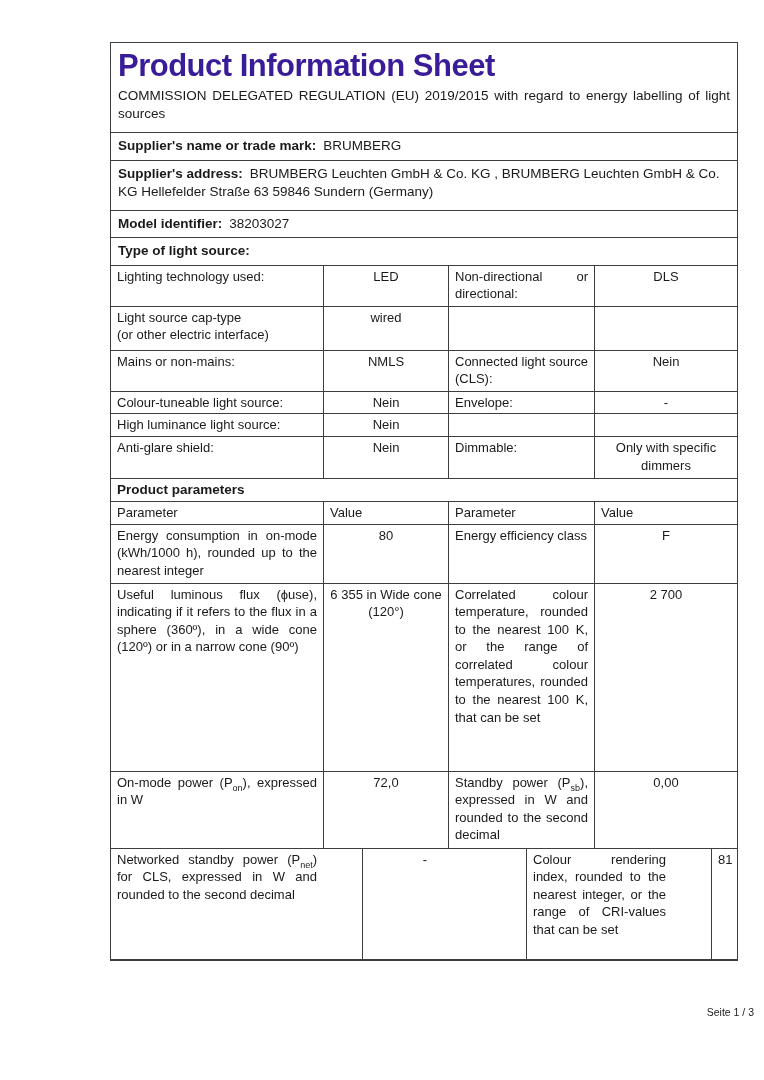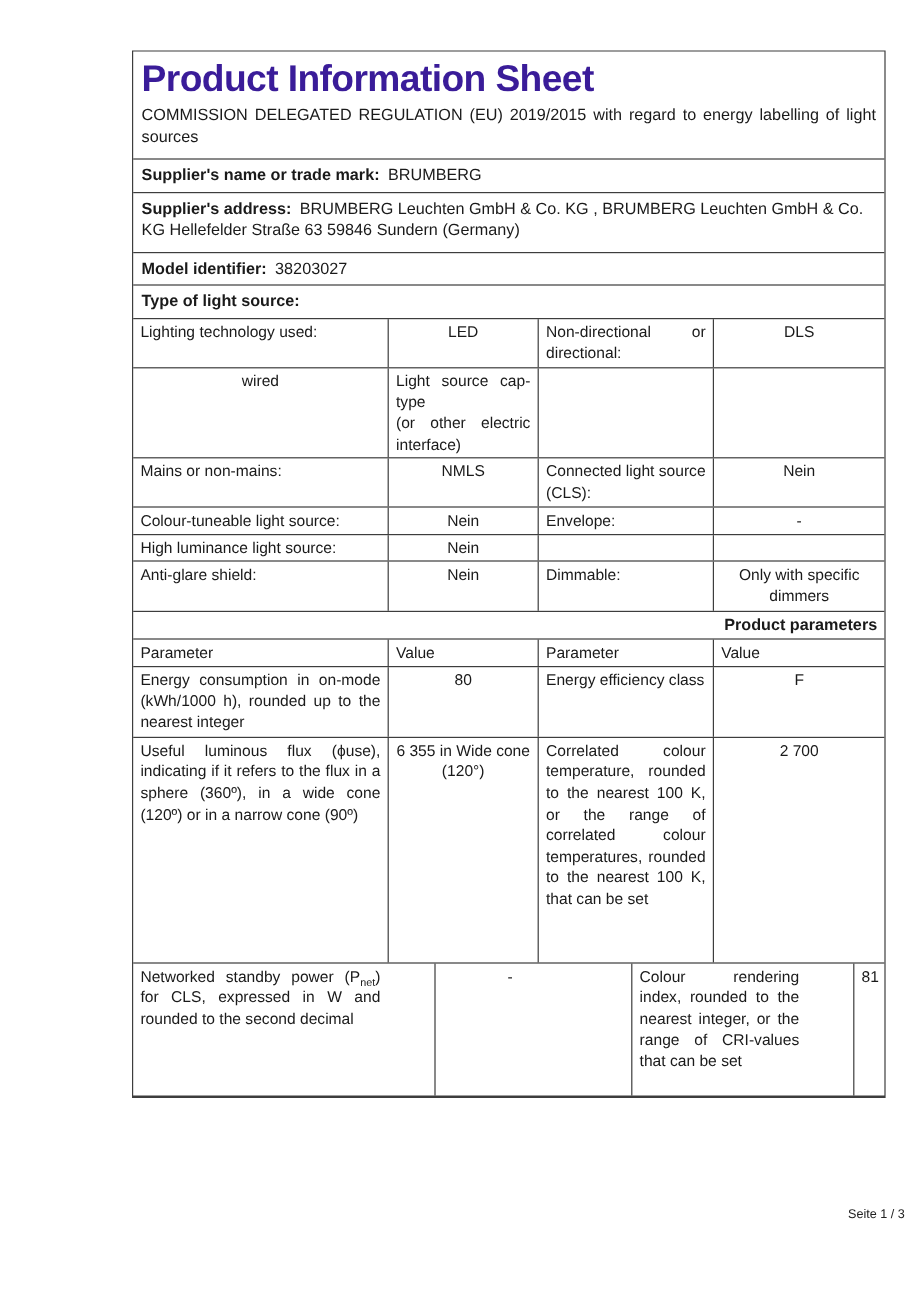--- a/index.html
+++ b/index.html
@@ -68,21 +68,21 @@
   .r-mains  .cell { min-height: 40px; }
   .r-tune   .cell { min-height: 20px; }
   .r-lum    .cell { min-height: 20px; }
   .r-anti   .cell { min-height: 41px; }
   .r-energy .cell { min-height: 58px; }
   .r-flux   .cell { min-height: 187px; }
   .r-onmode .cell { min-height: 76px; }
   .r-net    .cell { min-height: 110px; }
 
   .section-row {
-    text-align: right;
+    text-align: left;
     font-weight: bold;
     font-size: 13.5px;
     line-height: 1.35;
     padding: 2px 6px;
     min-height: 20px;
   }
   .hdr-row .cell { min-height: 21px; }
 
   .page-footer {
     position: absolute;
@@ -119,23 +119,23 @@
       <span class="info-label">Type of light source:</span><span class="info-value"></span>
     </div>
 
     <div class="row grid r-tech">
       <div class="cell p">Lighting technology used:</div>
       <div class="cell v">LED</div>
       <div class="cell p">Non-directional or directional:</div>
       <div class="cell v">DLS</div>
     </div>
     <div class="row grid r-cap">
-      <div class="cell v">wired</div>
       <div class="cell p">Light source cap-type
 (or other electric interface)</div>
+      <div class="cell v">wired</div>
       <div class="cell p"></div>
       <div class="cell v"></div>
     </div>
     <div class="row grid r-mains">
       <div class="cell p">Mains or non-mains:</div>
       <div class="cell v">NMLS</div>
       <div class="cell p">Connected light source (CLS):</div>
       <div class="cell v">Nein</div>
     </div>
     <div class="row grid r-tune">
@@ -172,20 +172,26 @@
       <div class="cell v">80</div>
       <div class="cell p">Energy efficiency class</div>
       <div class="cell v">F</div>
     </div>
     <div class="row grid r-flux">
       <div class="cell p">Useful luminous flux (ϕuse), indicating if it refers to the flux in a sphere (360º), in a wide cone (120º) or in a narrow cone (90º)</div>
       <div class="cell v">6 355 in Wide cone (120°)</div>
       <div class="cell p">Correlated colour temperature, rounded to the nearest 100 K, or the range of correlated colour temperatures, rounded to the nearest 100 K, that can be set</div>
       <div class="cell v">2 700</div>
     </div>
+    <div class="row grid r-onmode">
+      <div class="cell p">On-mode power (P<sub>on</sub>), expressed in W</div>
+      <div class="cell v">72,0</div>
+      <div class="cell p">Standby power (P<sub>sb</sub>), expressed in W and rounded to the second decimal</div>
+      <div class="cell v">0,00</div>
+    </div>
     <div class="row grid r-net">
       <div class="cell p">Networked standby power (P<sub>net</sub>) for CLS, expressed in W and rounded to the second decimal</div>
       <div class="cell v">-</div>
       <div class="cell p">Colour rendering index, rounded to the nearest integer, or the range of CRI-values that can be set</div>
       <div class="cell v">81</div>
     </div>
 
   </div>
 
   <div class="page-footer">Seite 1 / 3</div>

